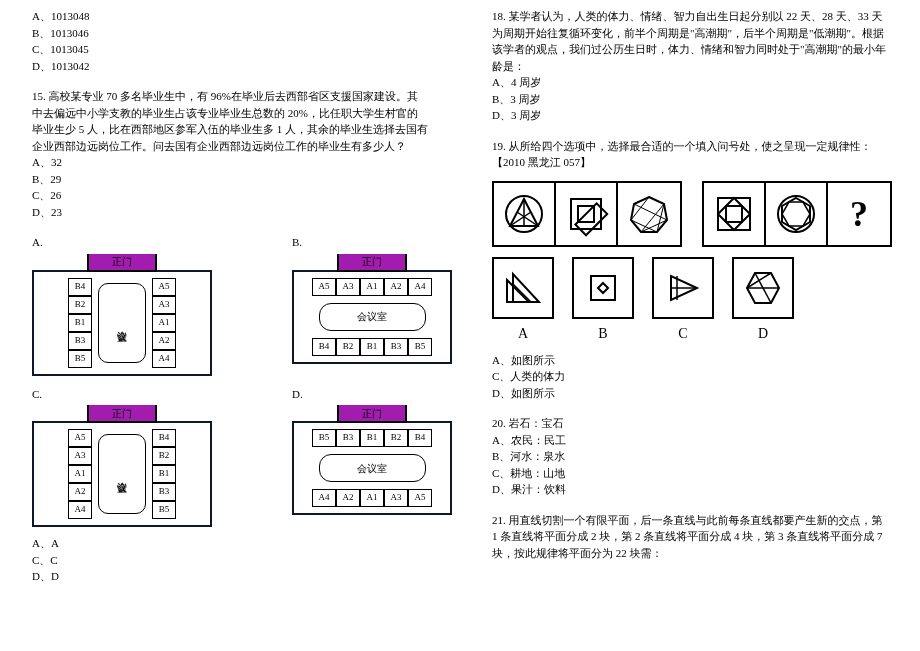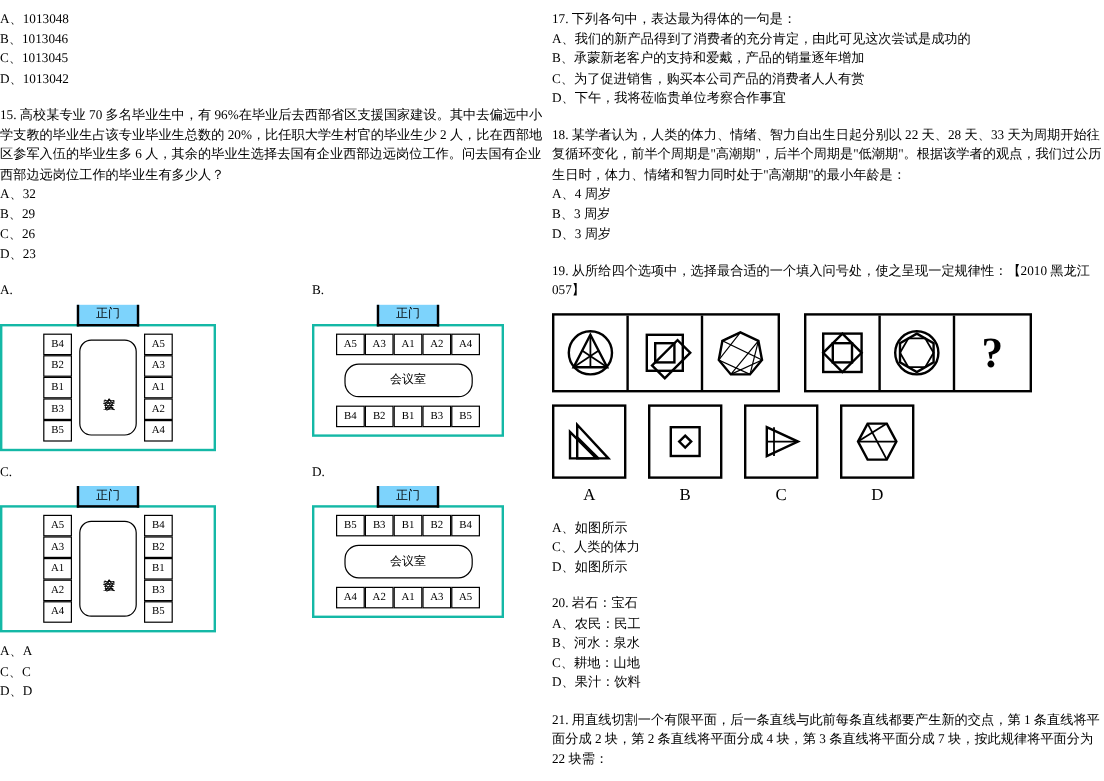--- a/index.html
+++ b/index.html
@@ -9,50 +9,50 @@
       font-family: "SimSun", "宋体", serif;
       font-size: 11px;
       line-height: 1.5;
       background: #fff;
       color: #000;
       display: flex;
       overflow: hidden;
     }
     .col {
       width: 50%;
-      padding: 8px 0;
+      padding: 8px 32px;
     }
     .q { margin-bottom: 14px; }
     .opt { padding-left: 0; }
     .diagrams-row {
       display: flex;
       gap: 80px;
       margin-top: 6px;
     }
     .diag-label { margin-bottom: 3px; }
     .meeting-room {
-      border: 2px solid #14b8a6;
+      border: 2px solid #0f172a;
       width: 160px;
       padding: 6px;
       display: flex;
       flex-direction: column;
       align-items: center;
       gap: 4px;
     }
     .gate {
       border: 2px solid #000;
       border-top: none;
-      width: 52px;
+      width: 70px;
       height:18px;
       margin-top:-2px;
       display: flex;
       align-items: center;
       justify-content: center;
       font-size: 10px;
-      background:#7dd3fc;
+      background:#a21caf;
       position:relative;
     }
     .seat-row-full { display: flex; }
     .seat-row-full .cell {
       border: 1px solid #000;
       width: 24px;
       height: 18px;
       display: flex;
       align-items: center;
       justify-content: center;
@@ -137,21 +137,21 @@
 <div class="col">
 
   <div class="q">
     <div class="opt">A、1013048</div>
     <div class="opt">B、1013046</div>
     <div class="opt">C、1013045</div>
     <div class="opt">D、1013042</div>
   </div>
 
   <div class="q">
-    <div>15. 高校某专业 70 多名毕业生中，有 96%在毕业后去西部省区支援国家建设。其中去偏远中小学支教的毕业生占该专业毕业生总数的 20%，比任职大学生村官的毕业生少 2 人，比在西部地区参军入伍的毕业生多 6 人，其余的毕业生选择去国有企业西部边远岗位工作。问去国有企业西部边远岗位工作的毕业生有多少人？</div>
+    <div>15. 高校某专业 70 多名毕业生中，有 96%在毕业后去西部省区支援国家建设。其中去偏远中小学支教的毕业生占该专业毕业生总数的 20%，比任职大学生村官的毕业生少 5 人，比在西部地区参军入伍的毕业生多 1 人，其余的毕业生选择去国有企业西部边远岗位工作。问去国有企业西部边远岗位工作的毕业生有多少人？</div>
     <div class="opt">A、32</div>
     <div class="opt">B、29</div>
     <div class="opt">C、26</div>
     <div class="opt">D、23</div>
   </div>
 
   <div class="q">
 
     <div class="diagrams-row">
 
@@ -258,27 +258,20 @@
     <div style="margin-top:8px">
       <div class="opt">A、A</div>
       <div class="opt">C、C</div>
       <div class="opt">D、D</div>
     </div>
   </div>
 </div>
 
 <div class="col">
 
-  <div class="q">
-    <div>17. 下列各句中，表达最为得体的一句是：</div>
-    <div class="opt">A、我们的新产品得到了消费者的充分肯定，由此可见这次尝试是成功的</div>
-    <div class="opt">B、承蒙新老客户的支持和爱戴，产品的销量逐年增加</div>
-    <div class="opt">C、为了促进销售，购买本公司产品的消费者人人有赏</div>
-    <div class="opt">D、下午，我将莅临贵单位考察合作事宜</div>
-  </div>
 
   <div class="q">
     <div>18. 某学者认为，人类的体力、情绪、智力自出生日起分别以 22 天、28 天、33 天为周期开始往复循环变化，前半个周期是"高潮期"，后半个周期是"低潮期"。根据该学者的观点，我们过公历生日时，体力、情绪和智力同时处于"高潮期"的最小年龄是：</div>
     <div class="opt">A、4 周岁</div>
     <div class="opt">B、3 周岁</div>
     <div class="opt">D、3 周岁</div>
   </div>
 
   <div class="q">
     <div>19. 从所给四个选项中，选择最合适的一个填入问号处，使之呈现一定规律性：【2010 黑龙江 057】</div>

